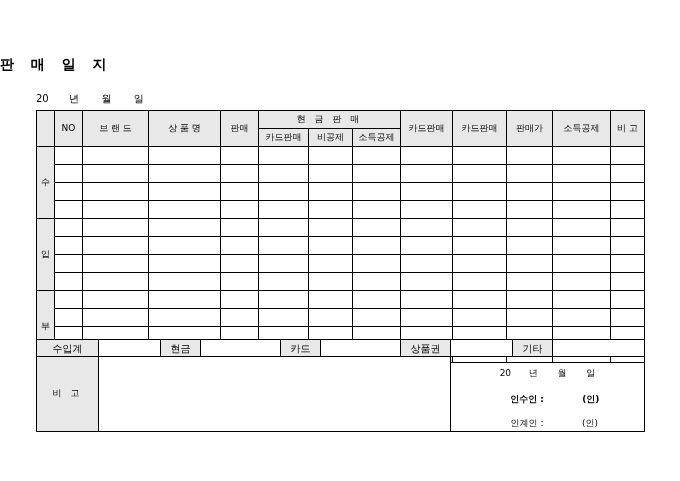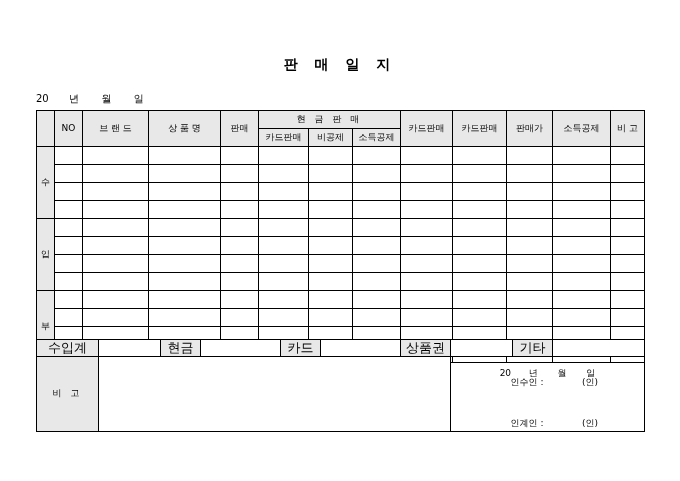--- a/index.html
+++ b/index.html
@@ -19,21 +19,21 @@
     position: absolute;
     left: 0; top: 0;
     width: 680px;
     height: 481px;
   }
   .doc-title {
     position: absolute;
     left: 0;
     top: 56px;
     width: 680px;
-    text-align: center;
+    text-align: left;
     font-size: 14px;
     font-weight: bold;
     letter-spacing: 6px;
   }
   .date-line {
     position: absolute;
     left: 36px;
     top: 92px;
     font-size: 10px;
     letter-spacing: 0px;
@@ -90,21 +90,21 @@
   #summary-table {
     left: 36px;
     top: 339px;
     width: 608px;
   }
   #summary-table td {
     height: 16px;
   }
   #summary-table td.lbl {
     background: #e8e8e8;
-    font-size: 13px;
+    font-size: 10px;
   }
   #summary-table td.val {
     background: #ffffff;
   }
   #summary-table td.bigo-label {
     background: #e8e8e8;
     font-size: 9px;
     letter-spacing: 3px;
   }
   #summary-table td.bigo-body {
@@ -129,21 +129,21 @@
     width: 100%;
     text-align: center;
   }
   .sign-date .sp { display: inline-block; }
   .sign-row {
     position: absolute;
     left: 24px;
     font-size: 9px;
     white-space: nowrap;
   }
-  .sign-row.r1 { top: 21px; }
+  .sign-row.r1 { top: 38px; font-weight: bold; }
   .sign-row.r2 { top: 62px; }
   .sign-row .name { display: inline-block; width: 104px; }
   .sign-row .stamp { display: inline-block; }
 </style>
 </head>
 <body>
 
 <div class="page">
 
   <div class="doc-title">판 매 일 지</div>

